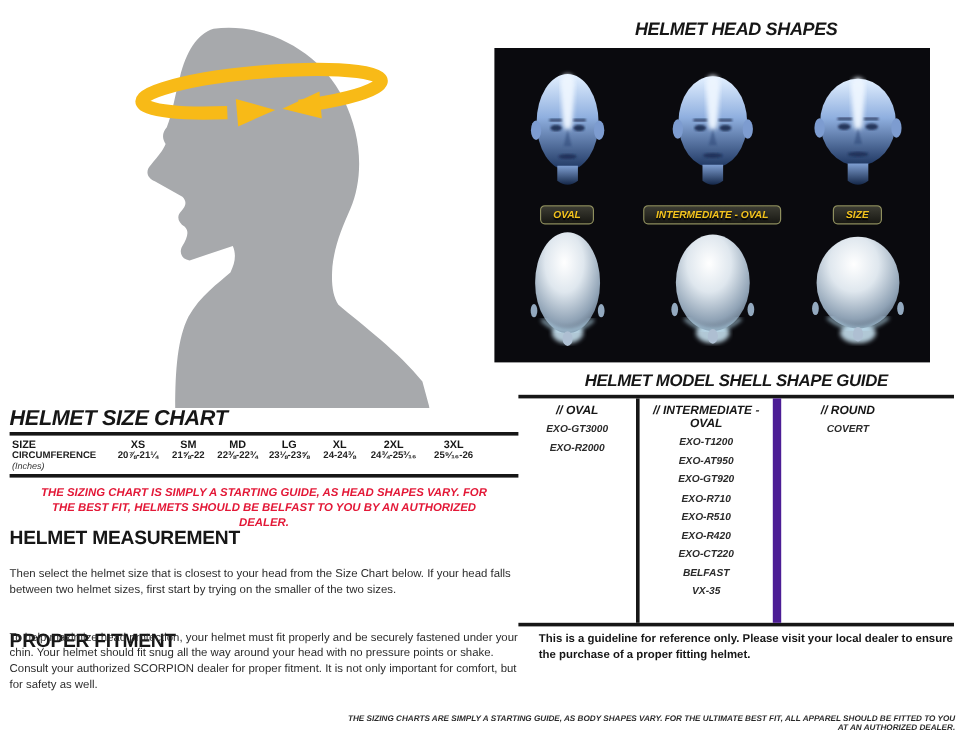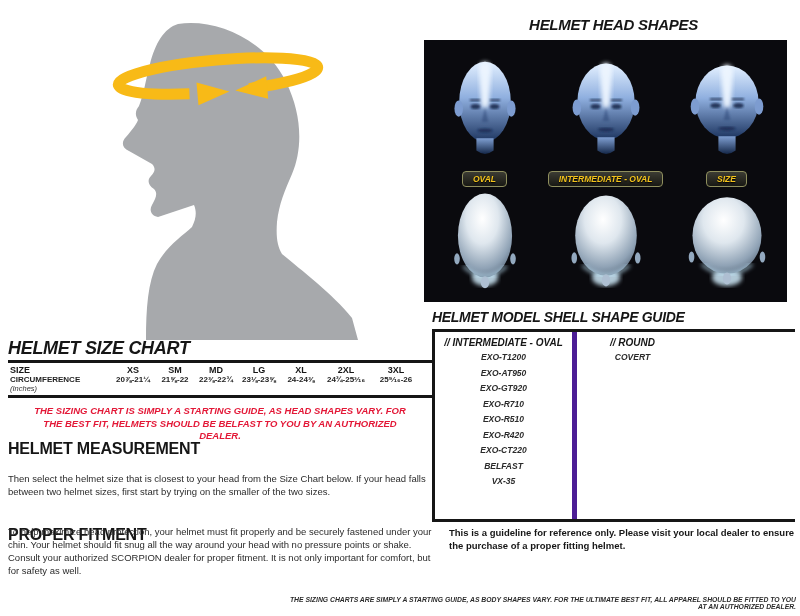--- a/index.html
+++ b/index.html
@@ -12,52 +12,52 @@
   #silhouette-wrap { left:38px; top:6px; width:320px; height:334px; }
 
   .sec-title { font-weight:800; font-style:italic; color:#161616; letter-spacing:-0.3px; }
   #size-chart-title { left:8px; top:338px; font-size:18px; }
   #size-chart-rule-top { left:8px; top:360px; width:424px; height:3px; background:#161616; }
   #size-chart-rule-bot { left:8px; top:395px; width:424px; height:3px; background:#161616; }
 
   .sc-row { left:10px; width:420px; display:flex; align-items:flex-start; }
   #sc-head-row { top:365px; font-size:9px; font-weight:800; color:#161616; }
   #sc-val-row  { top:375px; font-size:8px; font-weight:700; color:#222; }
-  .c0{width:82px; text-align:left;} .c1{width:46px;margin-left:18px;} .c2{width:38px;} .c3{width:44px;}
+  .c0{width:82px; text-align:left;} .c1{width:46px;} .c2{width:38px;} .c3{width:44px;}
   .c4{width:42px;} .c5{width:42px;} .c6{width:48px;} .c7{width:52px;}
   .cc{text-align:center;}
   #sc-rowlabel-sub { font-style:italic; font-weight:400; font-size:7.5px; color:#333; }
 
   #warning-text { left:24px; top:405px; width:392px; text-align:center;
     font-size:9.5px; line-height:12.5px; font-weight:800; font-style:italic; }
 
   .h2 { font-weight:800; color:#161616; font-size:16px; letter-spacing:-0.2px; }
   #measure-title { left:8px; top:440px; }
   #measure-text  { left:8px; top:459px; width:424px; font-size:9.5px; line-height:13px; color:#2b2b2b; }
   #fitment-title { left:8px; top:526px; }
   #fitment-text  { left:8px; top:525px; width:424px; font-size:9.5px; line-height:13px; color:#2b2b2b; }
 
   
   #hhs-title { left:432px; top:16px; width:363px; text-align:center; font-size:15px; }
-  #hhs-panel { left:424px; top:40px; width:363px; height:262px; background:#0a0a0e; }
+  #hhs-panel { left:412px; top:40px; width:363px; height:262px; background:#0a0a0e; }
   .hhs-row { position:absolute; left:0; width:363px; display:flex; }
   #hhs-faces { top:10px; height:118px; }
   #hhs-tops  { top:150px; height:106px; }
   .hhs-cell { width:121px; display:flex; justify-content:center; align-items:center; }
   #hhs-labels { top:129px; height:20px; }
   .shape-label { border:1px solid #8f8f5e; border-radius:4px; background:linear-gradient(#3c3c33,#181813);
     color:#f3c31d; font-size:8.5px; font-weight:800; font-style:italic; padding:2px 10px;
     white-space:nowrap; text-shadow:0 1px 1px #000; }
 
-  #shell-title { left:432px; top:309px; width:363px; font-size:14px; }
+  #shell-title { left:432px; top:309px; width:363px; text-align:center; font-size:14px; }
   #shell-table { left:432px; top:329px; width:363px; height:193px;
     border-top:3px solid #161616; border-bottom:3px solid #161616; display:flex; }
   .shell-col { padding-top:5px; text-align:center; }
   #shell-col-0 { width:98px; }
-  #shell-col-1 { width:145px; border-left:3px solid #161616; border-right:5px solid #4c1d95; }
+  #shell-col-1 { width:121px; border-left:3px solid #161616; border-right:7px solid #4c1d95; }
   #shell-col-2 { width:111px; }
   .shell-head { font-size:10px; font-weight:800; font-style:italic; color:#161616; margin-bottom:2px; }
   .model { font-size:8.5px; font-weight:700; font-style:italic; color:#2b2b2b; line-height:15.5px; }
 
   #shell-note { left:432px; top:527px; width:360px; font-size:9.5px; line-height:12.5px; font-weight:700; color:#161616;margin-left:17px; }
 
   #footer-disclaimer { left:280px; top:596px; width:516px; text-align:right;
     font-size:6.8px; font-weight:800; font-style:italic; color:#2b2b2b; }
 </style>
 </head>
@@ -258,20 +258,25 @@
             <ellipse cx="83" cy="70" rx="3" ry="6" fill="#93a9bf"></ellipse>
           <ellipse cx="45" cy="93" rx="4.5" ry="6.5" fill="#aebfd2"></ellipse>
         </svg>
       </div>
     </div>
   </div>
 
   <div id="shell-title" class="abs sec-title">HELMET MODEL SHELL SHAPE GUIDE</div>
 
   <div id="shell-table" class="abs">
+    <div id="shell-col-0" class="shell-col">
+      <div class="shell-head">// OVAL</div>
+      <div class="model">EXO-GT3000</div>
+      <div class="model">EXO-R2000</div>
+    </div>
     <div id="shell-col-1" class="shell-col">
       <div class="shell-head">// INTERMEDIATE - OVAL</div>
       <div class="model">EXO-T1200</div>
       <div class="model">EXO-AT950</div>
       <div class="model">EXO-GT920</div>
       <div class="model">EXO-R710</div>
       <div class="model">EXO-R510</div>
       <div class="model">EXO-R420</div>
       <div class="model">EXO-CT220</div>
       <div class="model">BELFAST</div>

